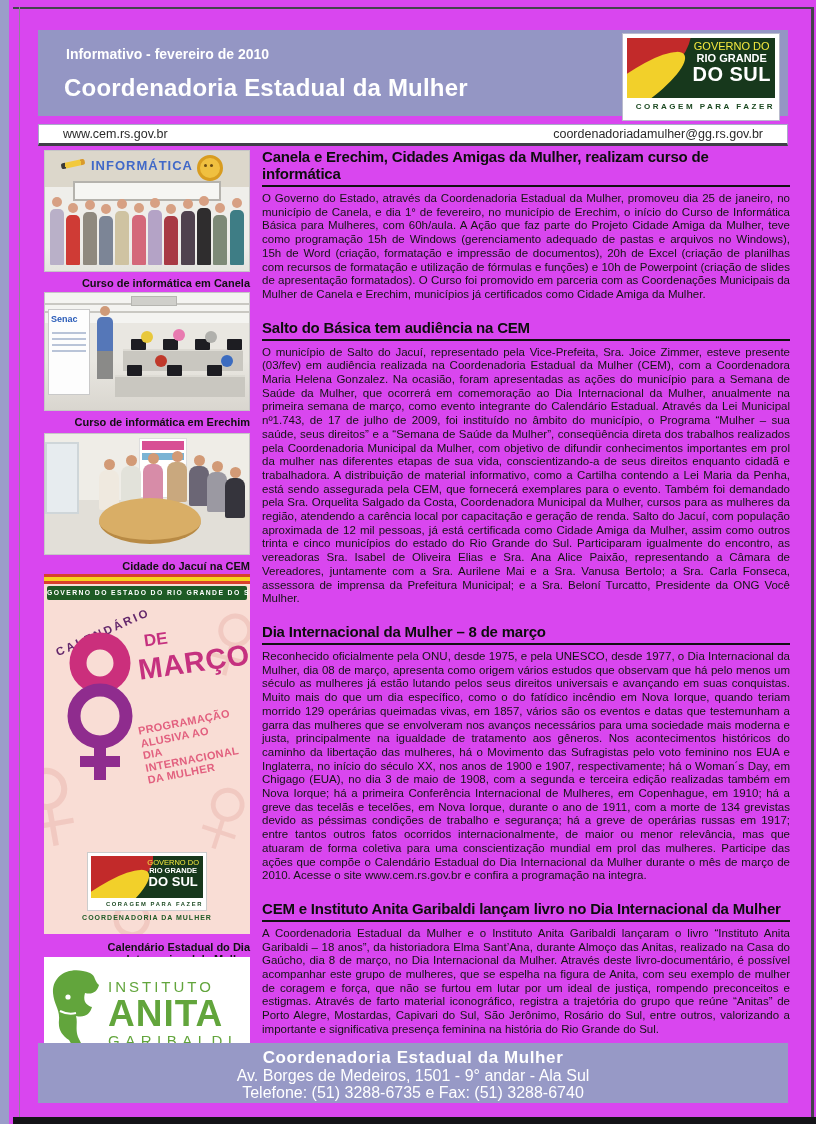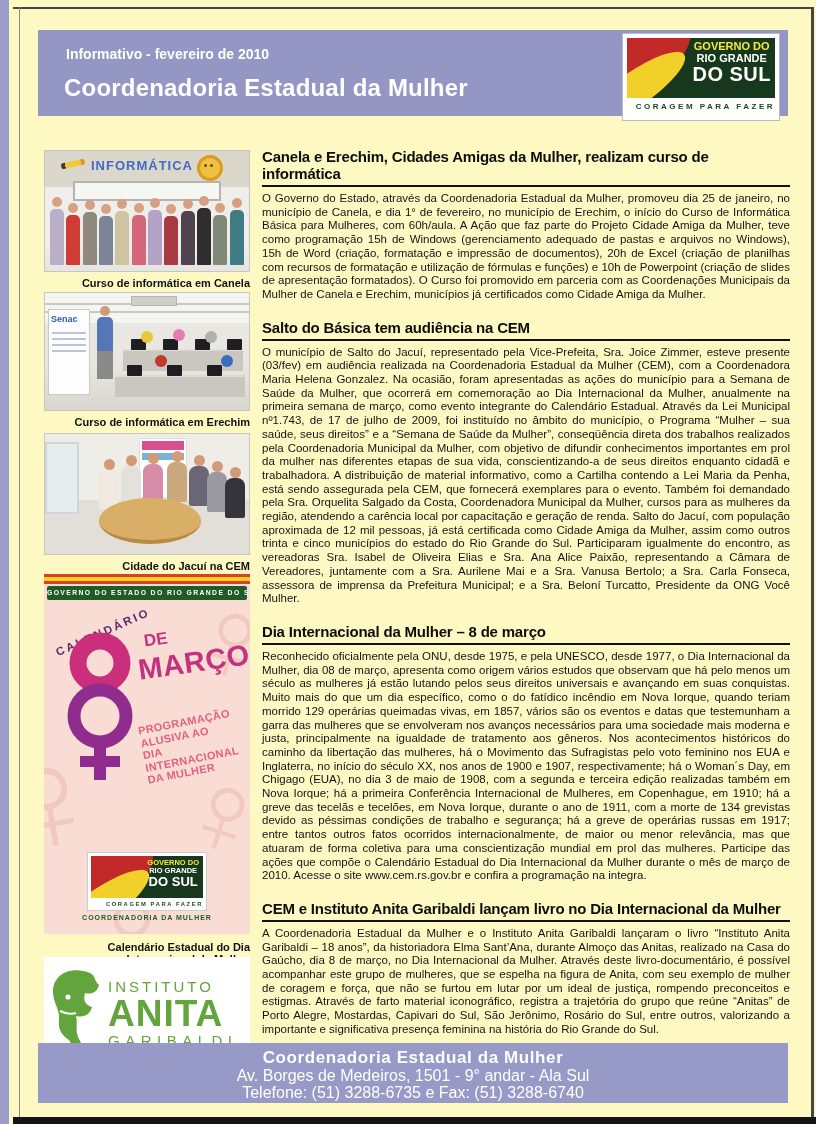--- a/index.html
+++ b/index.html
@@ -1,17 +1,17 @@
 <!DOCTYPE html>
 <html><head>
 <meta charset="utf-8">
 <style>
   html,body{margin:0;padding:0;}
   body{background:#ffffff;font-family:"Liberation Sans","DejaVu Sans",sans-serif;}
-  .page{position:relative;width:816px;height:1124px;background:#fef9c3;overflow:hidden;}
+  .page{position:relative;width:816px;height:1124px;background:#d946ef;overflow:hidden;}
 
   
   .edge-strip{position:absolute;left:0;top:0;width:9px;height:1124px;background:#9b9dc9;}
   .frame-top{position:absolute;left:13px;top:7px;width:800px;height:2px;background:#44444c;}
   .frame-right{position:absolute;left:811px;top:7px;width:3px;height:1112px;background:#44444c;}
   .frame-left{position:absolute;left:19px;top:7px;width:1px;height:1110px;background:#8a8a92;}
   .frame-bottom{position:absolute;left:13px;top:1117px;width:803px;height:7px;background:#141418;}
 
   
   .header-box{position:absolute;left:38px;top:30px;width:750px;height:86px;background:#9496c4;}
@@ -22,21 +22,21 @@
   .logo-box{position:absolute;left:622px;top:33px;width:158px;height:88px;background:#ffffff;border:1px solid #b9bacd;box-sizing:border-box;}
   .gov-logo{position:absolute;left:4px;top:4px;right:4px;}
   .gov-green{position:relative;background:#17381c;overflow:hidden;}
   .gov-logo--lg .gov-green{height:60px;}
   .gov-flag{position:absolute;left:0;top:0;bottom:0;width:55%;overflow:hidden;}
   .gov-flag i{position:absolute;display:block;border-radius:50%;}
   .gov-flag .f-green{width:110px;height:80px;left:-45px;top:-45px;background:#2f8c3a;transform:rotate(-25deg);}
   .gov-flag .f-red{width:120px;height:58px;left:-48px;top:-8px;background:#c22a2a;transform:rotate(-35deg);}
   .gov-flag .f-yellow{width:120px;height:34px;left:-52px;top:34px;background:#f2d02a;transform:rotate(-35deg);}
   .gov-text{position:absolute;right:4px;top:3px;text-align:center;line-height:1.05;}
-  .gov-l1{color:#f5e93f;font-weight:bold;}
+  .gov-l1{color:#f5e93f;font-weight:normal;}
   .gov-l2{color:#ffffff;font-weight:bold;}
   .gov-l3{color:#ffffff;font-weight:bold;}
   .gov-logo--lg .gov-l1,.gov-logo--lg .gov-l2{font-size:11px;}
   .gov-logo--lg .gov-l3{font-size:20px;letter-spacing:0.5px;}
   .gov-tag{text-align:right;color:#1c4a22;font-weight:bold;}
   .gov-logo--lg .gov-tag{font-size:8px;letter-spacing:2.5px;padding-top:4px;}
 
   
   .linkbar{position:absolute;left:38px;top:124px;width:750px;height:22px;background:#ffffff;border:1px solid #a9aac8;border-bottom:3px solid #3f3f47;box-sizing:border-box;display:flex;justify-content:space-between;align-items:center;padding:0 24px;}
   .linkbar span{font-size:12.5px;color:#2b2b2b;}
@@ -178,20 +178,24 @@
         <span class="gov-text">
           <span class="gov-l1" style="display:block">GOVERNO DO</span>
           <span class="gov-l2" style="display:block">RIO GRANDE</span>
           <span class="gov-l3" style="display:block">DO SUL</span>
         </span>
       </div>
       <div class="gov-tag">CORAGEM PARA FAZER</div>
     </div>
   </div>
 
+  <div class="linkbar">
+    <span>www.cem.rs.gov.br</span>
+    <span>coordenadoriadamulher@gg.rs.gov.br</span>
+  </div>
 
   <div class="sidebar">
 
     <div class="photo photo-canela">
       <span class="pencil"></span>
       <span class="p1-banner">INFORMÁTICA</span>
       <span class="lion"></span>
       <span class="board"></span>
       <span class="crowd">
           <i class="pf"></i>

